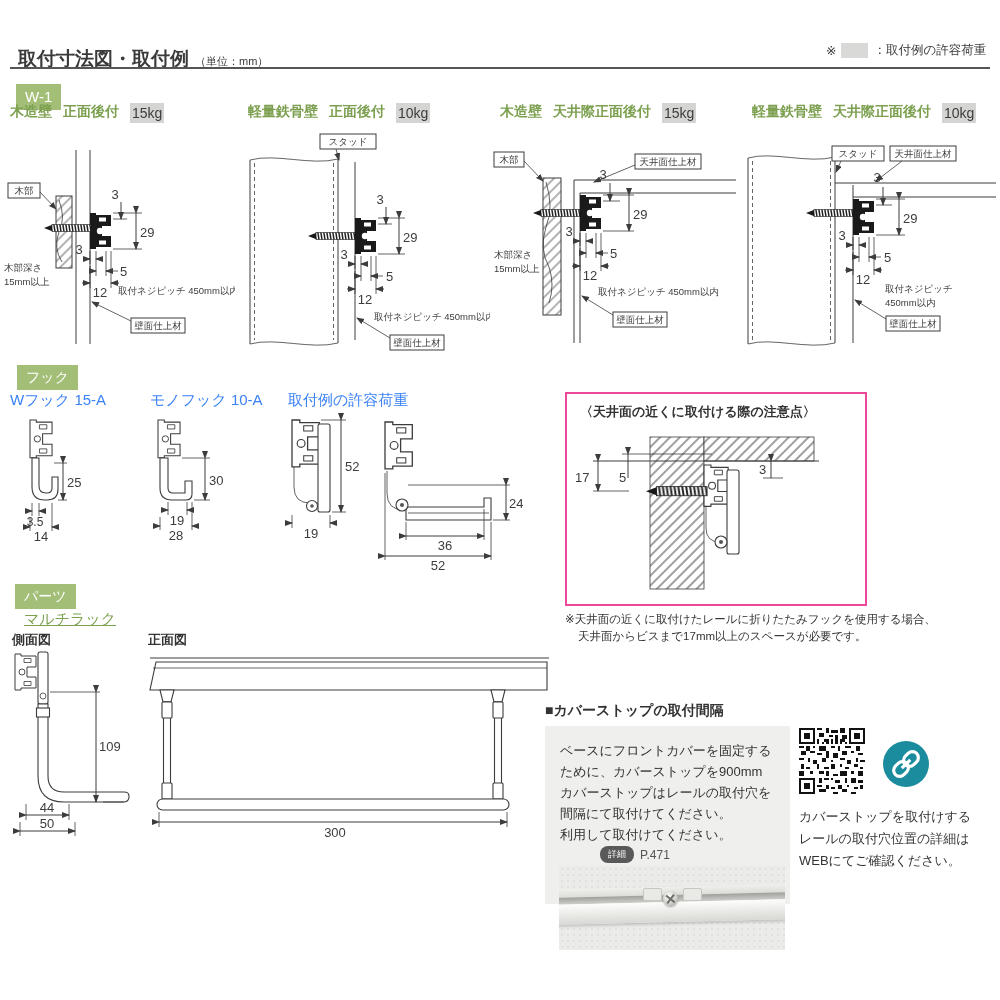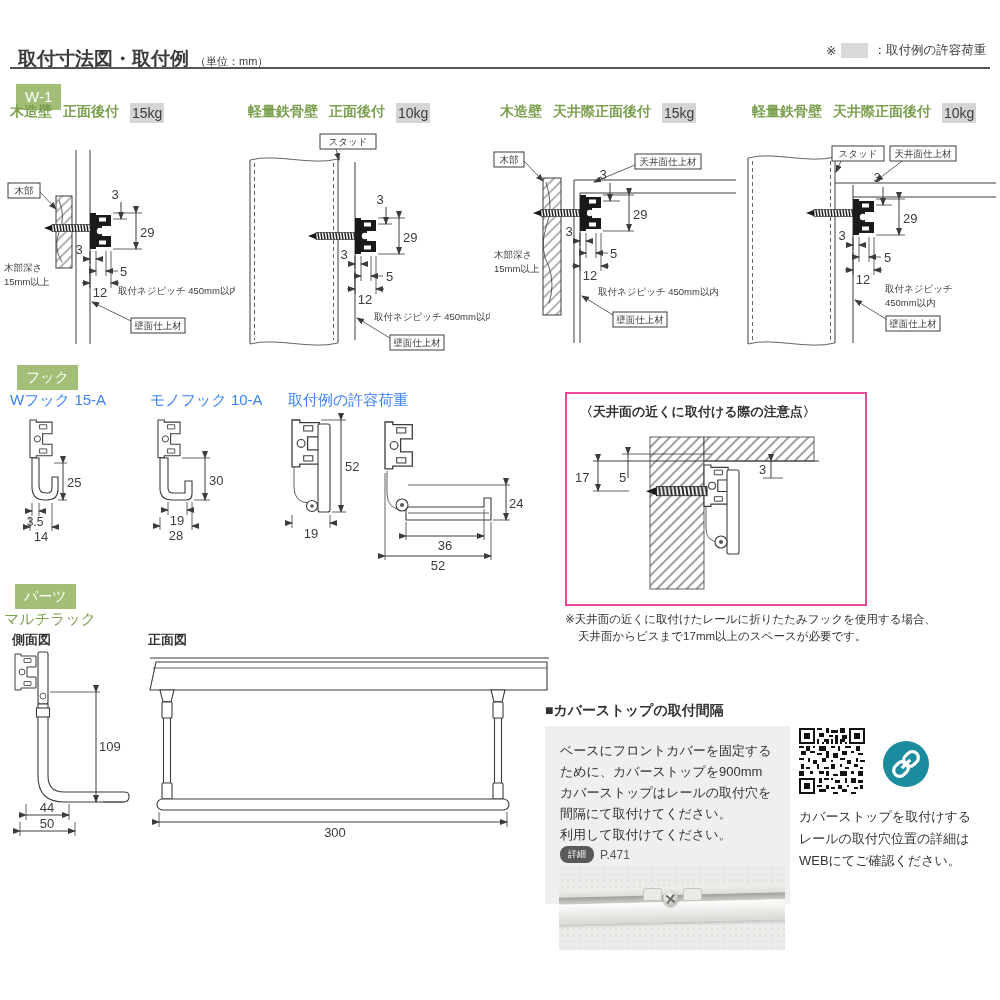--- a/index.html
+++ b/index.html
@@ -16,21 +16,21 @@
   .kg{background:#d5d5d3;color:#3c3c3c;font-weight:normal;padding:2px 2px;font-size:14px;}
   .hookname{font-size:15px;color:#3b82f6;white-space:nowrap;}
   .viewlabel{font-size:13px;font-weight:bold;color:#333;}
   .greenname{font-size:15px;color:#7ca050;}
   .caution-box{border:2px solid #ec4899;background:#fff;}
   .caution-title{font-size:13px;font-weight:bold;color:#333;}
   .note-line{font-size:11.5px;color:#333;}
   .cs-heading{font-size:14px;font-weight:bold;color:#333;}
   .cs-box{background:#efefed;}
   .cs-text{font-size:13px;color:#333;line-height:21px;}
-  .pill{display:inline-block;background:#595959;color:#fff;font-size:9px;border-radius:8px;padding:2px 8px;vertical-align:middle;}
+  .pill{display:inline-block;background:#595959;color:#fff;font-size:9px;border-radius:8px;padding:2px 8px;vertical-align:middle;margin-left:40px;}
   .pagenum{font-size:12px;color:#555;margin-left:6px;vertical-align:middle;}
   .qr-note{font-size:13px;color:#333;line-height:22px;}
   svg text{font-family:"Liberation Sans","DejaVu Sans",sans-serif;fill:#3c3c3c;}
   .dim{font-size:13px;}
   .dim12{font-size:12px;}
   .ann{font-size:9.5px;}
   .lbl{font-size:9.5px;text-anchor:middle;}
   .mid{text-anchor:middle;}
   .ln{stroke:#3c3c3c;stroke-width:1;fill:none;}
   .thin{stroke:#3c3c3c;stroke-width:0.8;fill:none;}
@@ -401,21 +401,21 @@
       <text class="dim" x="52" y="62">5</text>
       <line class="ln" x1="204" y1="41" x2="204" y2="58" marker-start="url(#mA)"></line>
       <line class="thin" x1="196" y1="58" x2="216" y2="58"></line>
       <text class="dim" x="192" y="54">3</text>
     </svg>
   </div>
   <div class="abs note-line" style="left:565px;top:612px;">※天井面の近くに取付けたレールに折りたたみフックを使用する場合、</div>
   <div class="abs note-line" style="left:578px;top:629px;text-align:right;">天井面からビスまで17mm以上のスペースが必要です。</div>
 
   <div class="abs badge-green" style="left:15px;top:584px;font-size:14px;">パーツ</div>
-  <div class="abs greenname" style="left:4px;top:610px;">マルチラック</div>
+  <div class="abs greenname" style="left:24px;top:610px;text-decoration:underline;">マルチラック</div>
   <div class="abs viewlabel" style="left:12px;top:631px;">側面図</div>
   <div class="abs viewlabel" style="left:148px;top:631px;">正面図</div>
 
   <svg class="abs" style="left:5px;top:644px;" width="140" height="200" viewBox="0 0 140 200">
     <use href="#railL" transform="translate(10,10)"></use>
     <rect class="wht" x="33" y="8" width="10" height="52" rx="2"></rect>
     <circle class="thin" cx="38" cy="52" r="3" fill="none"></circle>
     <path class="wht" d="M33,60 v72 q0,26 26,26 h59 q6,0 6,-5 v-1 q0,-4 -5,-4 h-60 q-16,0 -16,-16 v-72 z"></path>
     <rect class="wht" x="31.5" y="64" width="13" height="9"></rect>
     <line class="thin" x1="45" y1="48" x2="95" y2="48"></line>

